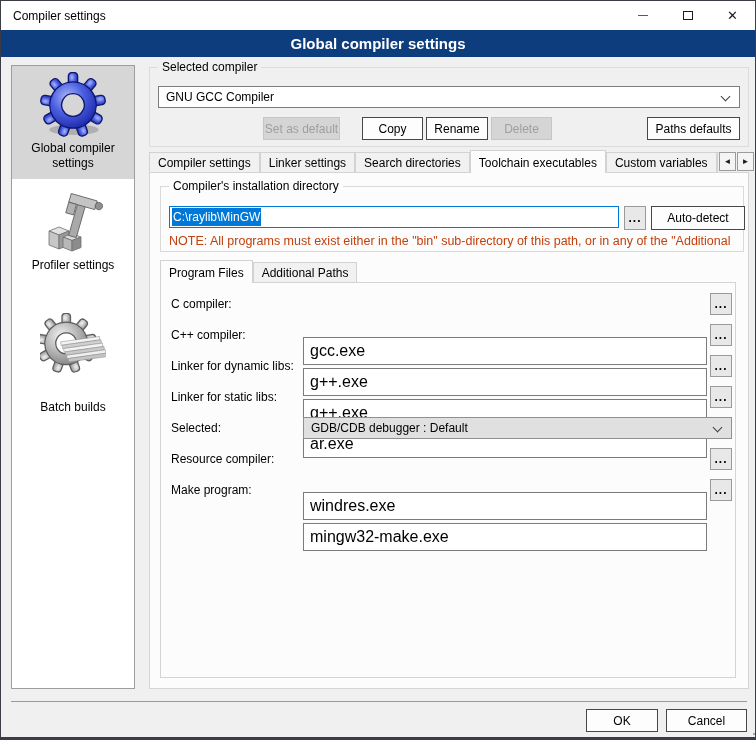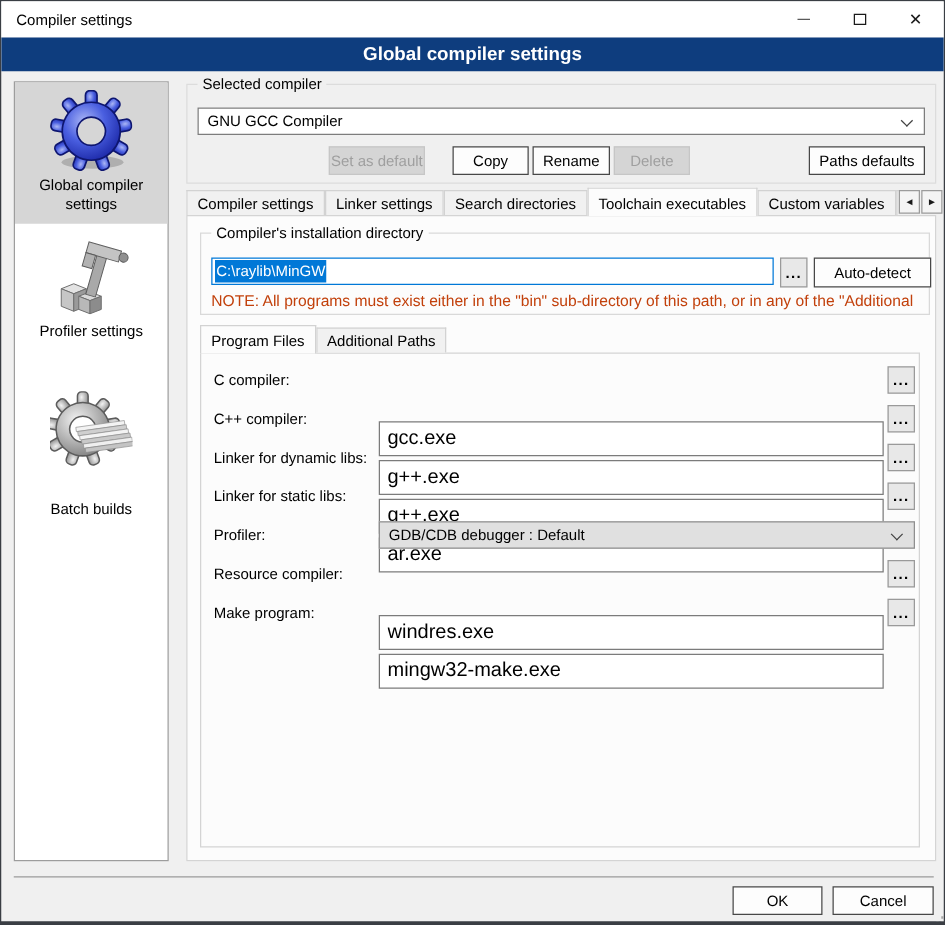--- a/index.html
+++ b/index.html
@@ -237,21 +237,21 @@
         <button class="btn small browse">...</button>
       </div>
 
       <div class="prow" style="top:103px;">
         <span class="flabel">Linker for static libs:</span>
         <input class="pfield" value="ar.exe" style="">
         <button class="btn small browse">...</button>
       </div>
 
       <div class="prow" style="top:134px;">
-        <span class="flabel">Profiler:</span>
+        <span class="flabel">Selected:</span>
         <div class="combo gray" style="left:142px;top:0;width:429px;">
           <span>GDB/CDB debugger : Default</span>
           <span class="chev"></span>
         </div>
       </div>
 
       <div class="prow" style="top:165px;">
         <span class="flabel">Resource compiler:</span>
         <input class="pfield" value="windres.exe" style="">
         <button class="btn small browse">...</button>

